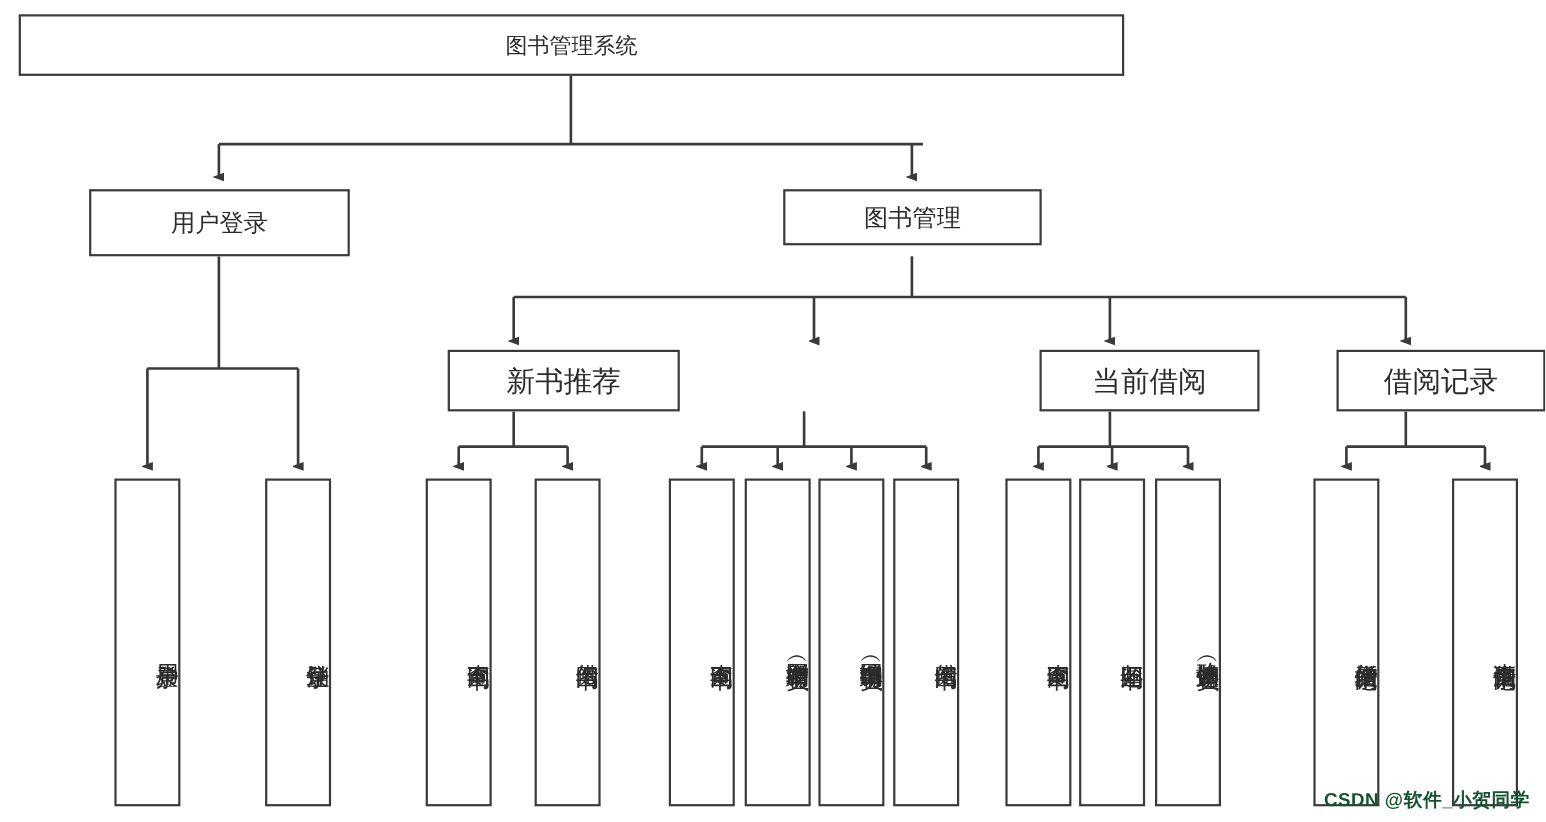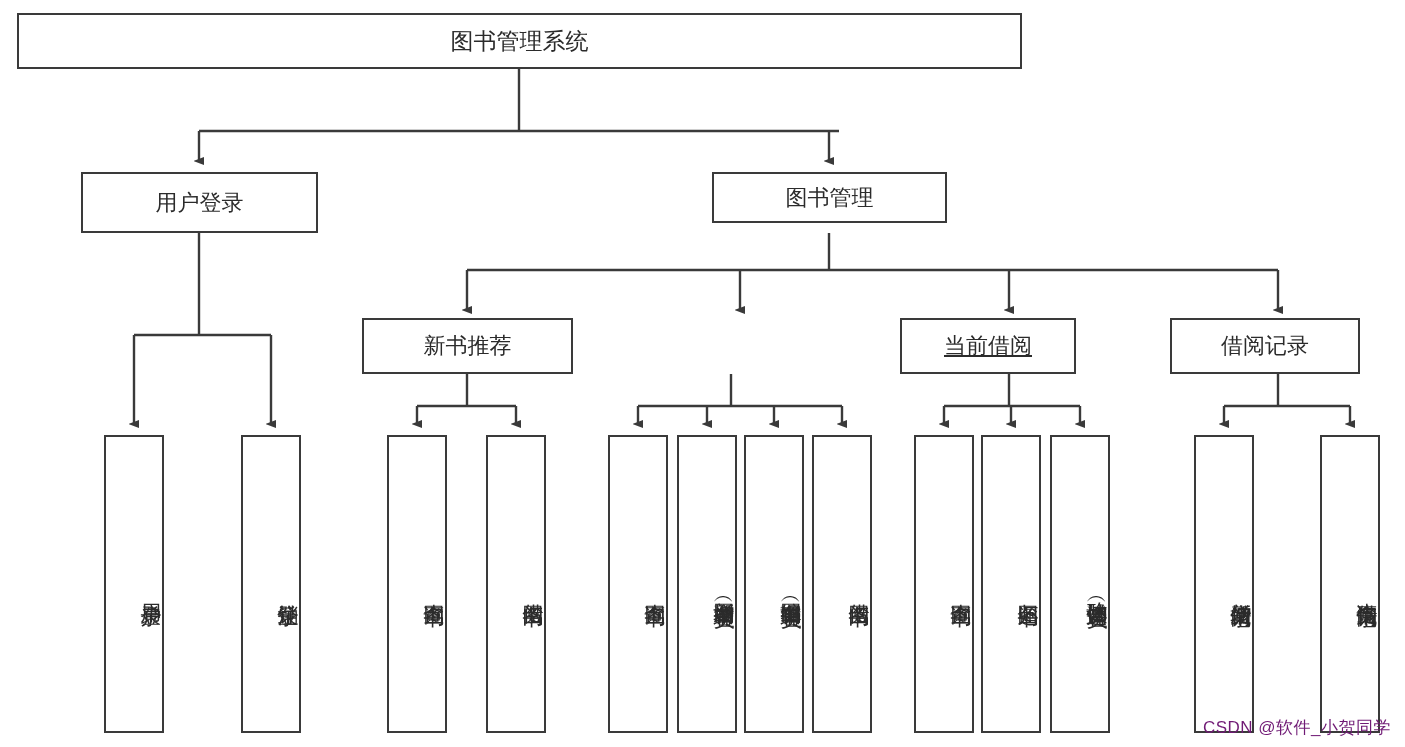--- a/index.html
+++ b/index.html
@@ -30,27 +30,28 @@
     box-sizing: border-box;
     background: #ffffff;
     border: 2px solid #3a3a3a;
     display: flex;
     align-items: center;
     justify-content: center;
     color: #2b2b2b;
     text-align: center;
   }
   .node.root {
-    font-size: 23px;
+    font-size: 20px;
   }
   .node.tier2 {
     font-size: 22px;
   }
   .node.tier3 {
-    font-size: 22px;
+    font-size: 26px;
+    margin-left: 45px;
   }
   .node.leaf {
     font-size: 21px;
     writing-mode: vertical-rl;
     text-orientation: upright;
     align-items: flex-start;
     justify-content: center;
     padding-top: 10px;
     letter-spacing: 1px;
     line-height: 1.02;
@@ -58,23 +59,24 @@
   .node.leaf .vlabel {
     writing-mode: vertical-rl;
     text-orientation: upright;
     white-space: nowrap;
   }
   .watermark {
     position: absolute;
     right: 14px;
     bottom: 8px;
     font-size: 17px;
-    color: #701a75;
+    color: #14532d;
     letter-spacing: 0.5px;
     white-space: nowrap;
+    font-weight: bold;
   }
 </style>
 </head>
 <body>
 
 <div id="canvas">
 
   <svg class="connectors" viewBox="0 0 1405 747">
     <defs>
       <marker id="arrow" markerWidth="10" markerHeight="10" refX="5" refY="5" orient="auto" markerUnits="userSpaceOnUse">
@@ -132,21 +134,21 @@
   <div class="node tier2" style="left:81px; top:172px; width:237px; height:61px;">
     <span>用户登录</span>
   </div>
   <div class="node tier2" style="left:712px; top:172px; width:235px; height:51px;">
     <span>图书管理</span>
   </div>
 
   <div class="node tier3" style="left:362px; top:318px; width:211px; height:56px;">
     <span>新书推荐</span>
   </div>
-  <div class="node tier3" style="left:900px; top:318px; width:176px; height:56px;text-decoration:underline;">
+  <div class="node tier3" style="left:900px; top:318px; width:200px; height:56px;">
     <span>当前借阅</span>
   </div>
   <div class="node tier3" style="left:1170px; top:318px; width:190px; height:56px;">
     <span>借阅记录</span>
   </div>
 
   <div class="node leaf" style="left:104px; top:435px; width:60px; height:298px;">
     <span class="vlabel">用户登录</span>
   </div>
   <div class="node leaf" style="left:241px; top:435px; width:60px; height:298px;">

